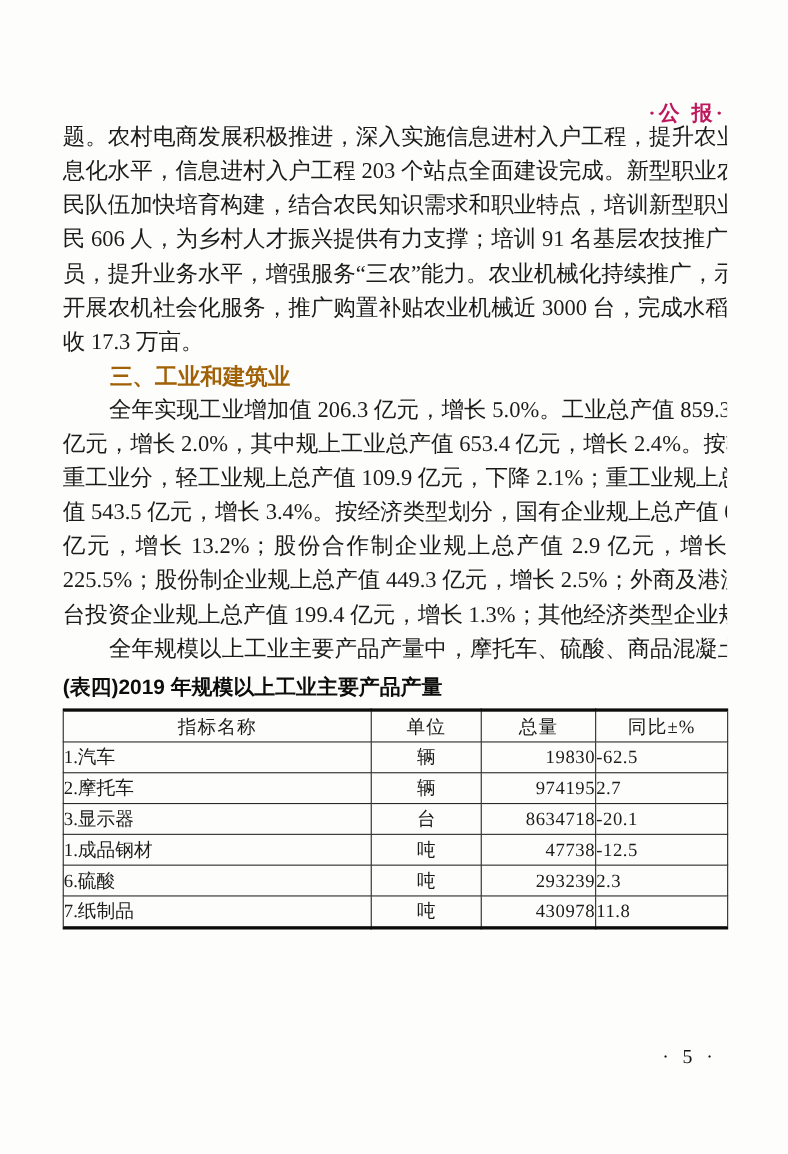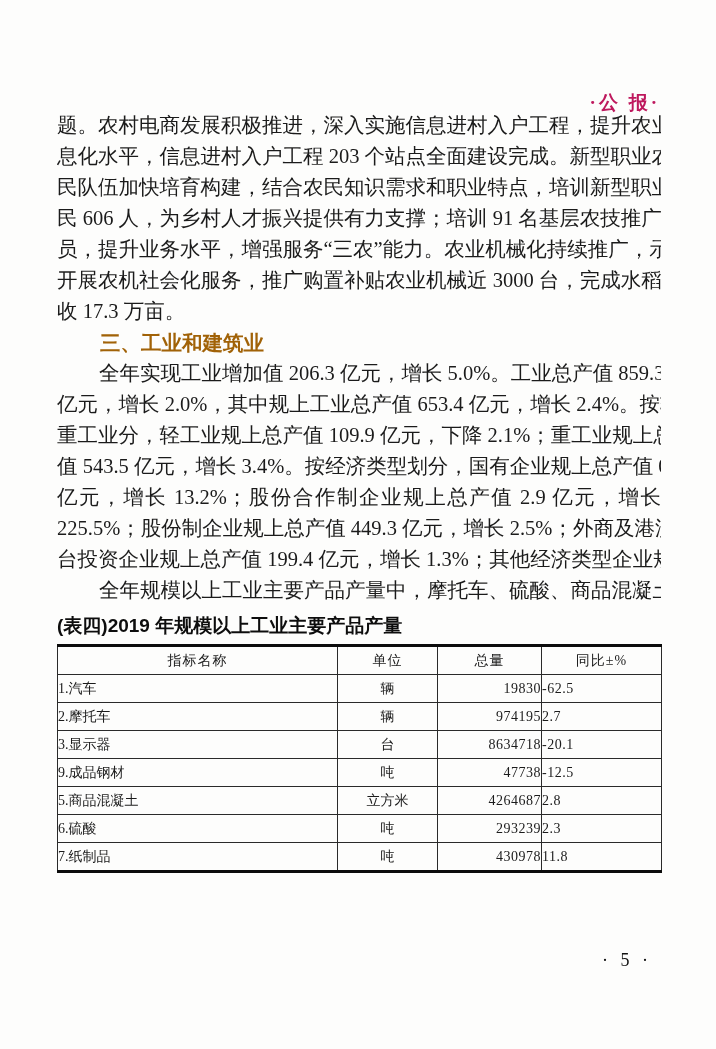--- a/index.html
+++ b/index.html
@@ -42,21 +42,21 @@
     margin-top:3px;
     width:604px; border-collapse:collapse; table-layout:fixed;
     border-top:3px solid #0c0c0c;
     border-bottom:3px solid #0c0c0c;
     border-left:1px solid #2a2a2a;
     border-right:1px solid #2a2a2a;
   }
   table.products th, table.products td {
     border:1px solid #2a2a2a;
     height:27px; padding:0;
-    font-size:14px; font-weight:normal; color:#1b1b1b;
+    font-size:17px; font-weight:normal; color:#1b1b1b;
     overflow:hidden; white-space:nowrap;
   }
   table.products th { text-align:center; letter-spacing:1px; }
   td.col-name  { text-align:left;  padding-left:10px; }
   td.col-unit  { text-align:center; }
   td.col-total { text-align:right; padding-right:15px; letter-spacing:0.5px; }
   td.col-yoy   { padding-right:18px; letter-spacing:0.5px; }
   .page-number {
     position:absolute; top:950px; right:64px;
     font-size:18px; letter-spacing:4px; color:#111;
@@ -127,30 +127,24 @@
             <td class="col-total">974195</td>
             <td class="col-yoy">2.7</td>
           </tr>
           <tr>
             <td class="col-name">3.显示器</td>
             <td class="col-unit">台</td>
             <td class="col-total">8634718</td>
             <td class="col-yoy">-20.1</td>
           </tr>
           <tr>
-            <td class="col-name">9.成品钢材</td>
+            <td class="col-name">1.成品钢材</td>
             <td class="col-unit">吨</td>
             <td class="col-total">47738</td>
             <td class="col-yoy">-12.5</td>
-          </tr>
-          <tr>
-            <td class="col-name">5.商品混凝土</td>
-            <td class="col-unit">立方米</td>
-            <td class="col-total">4264687</td>
-            <td class="col-yoy">2.8</td>
           </tr>
           <tr>
             <td class="col-name">6.硫酸</td>
             <td class="col-unit">吨</td>
             <td class="col-total">293239</td>
             <td class="col-yoy">2.3</td>
           </tr>
           <tr>
             <td class="col-name">7.纸制品</td>
             <td class="col-unit">吨</td>

